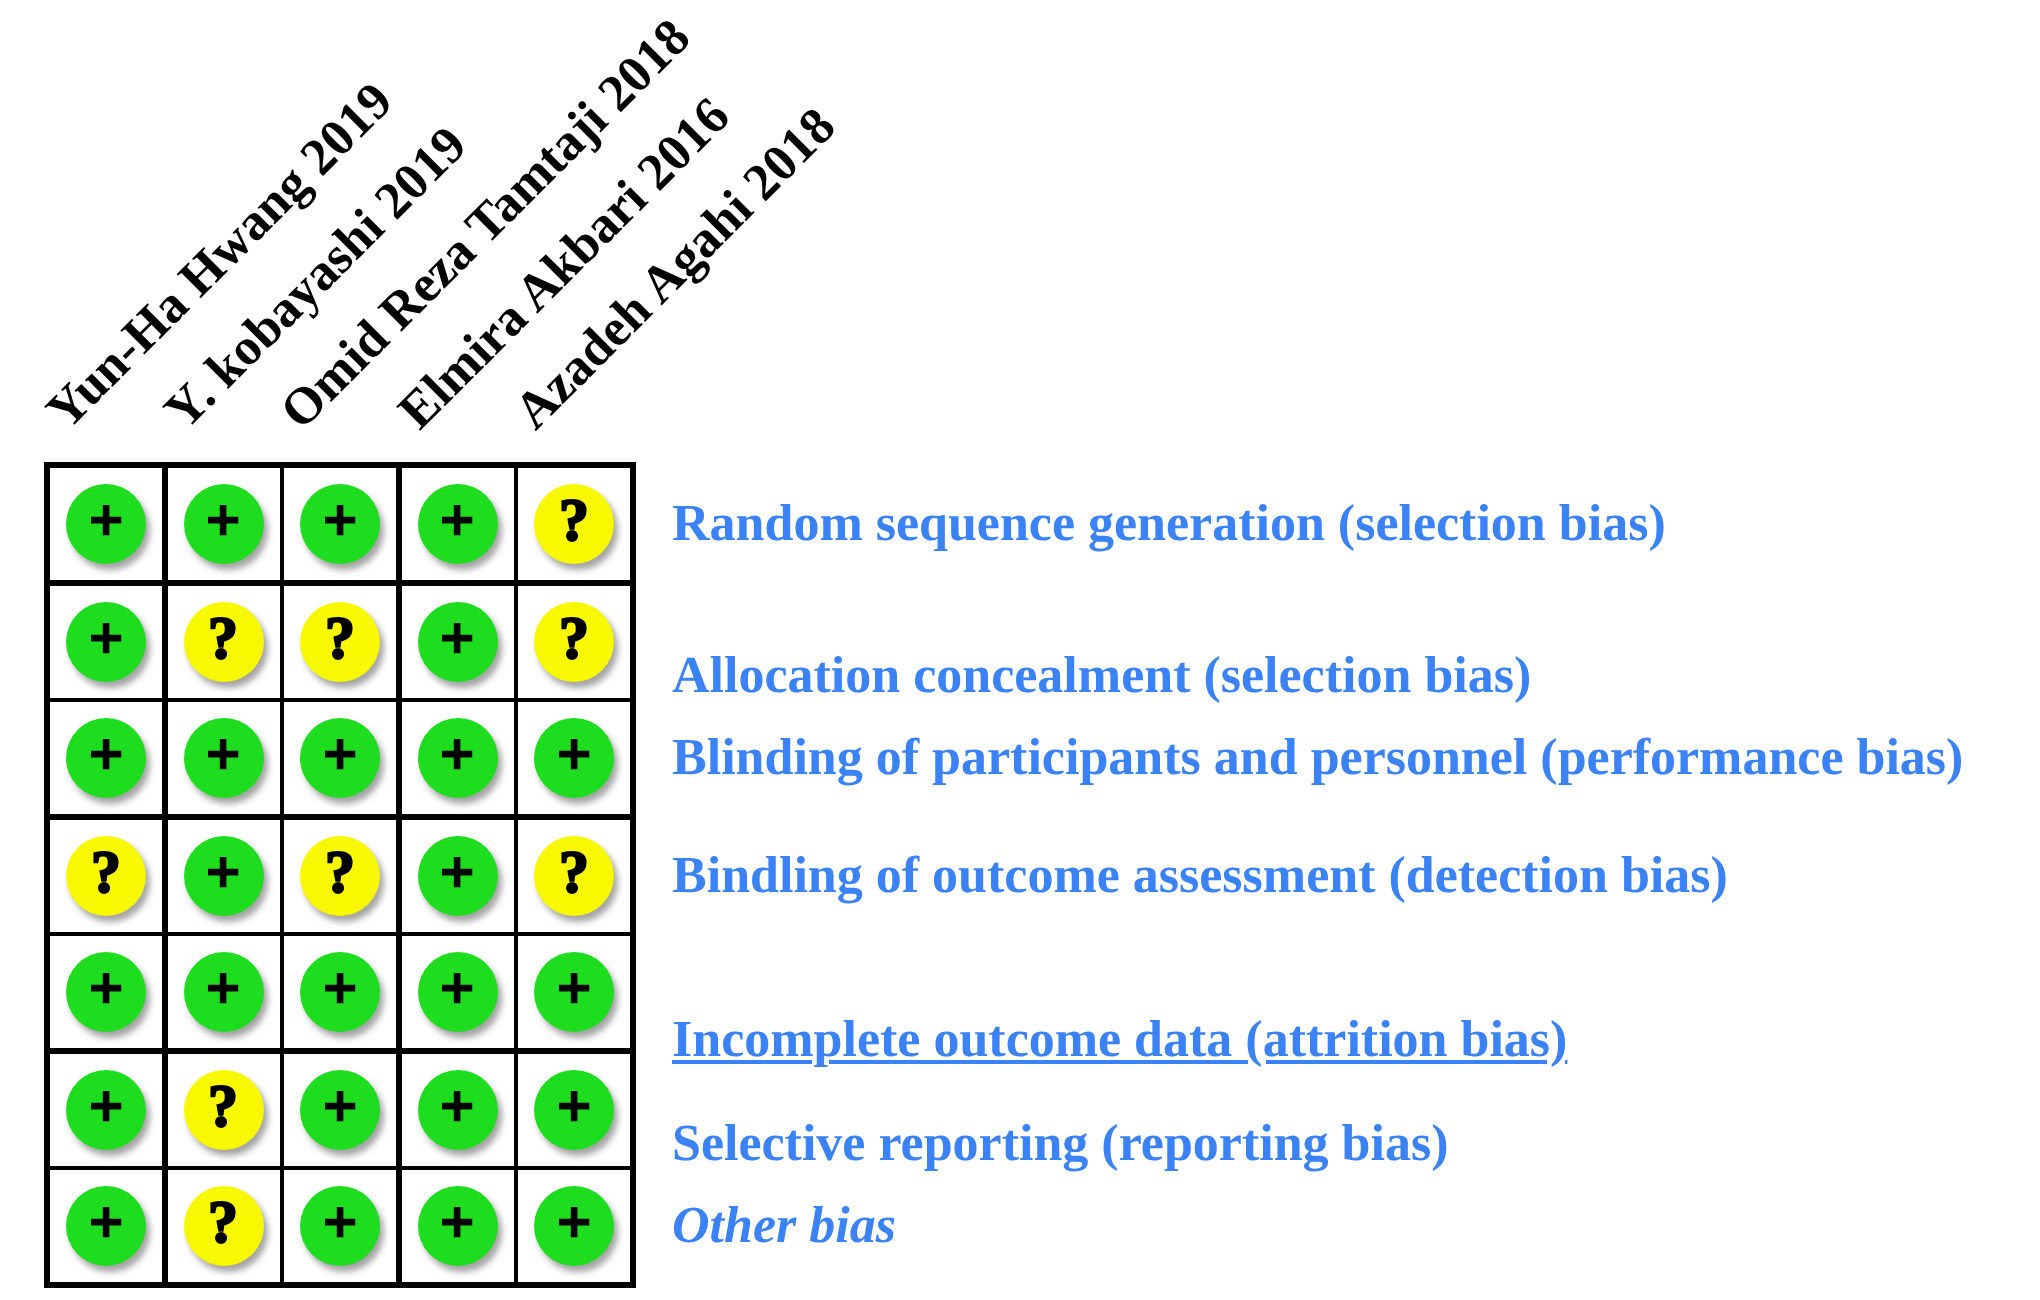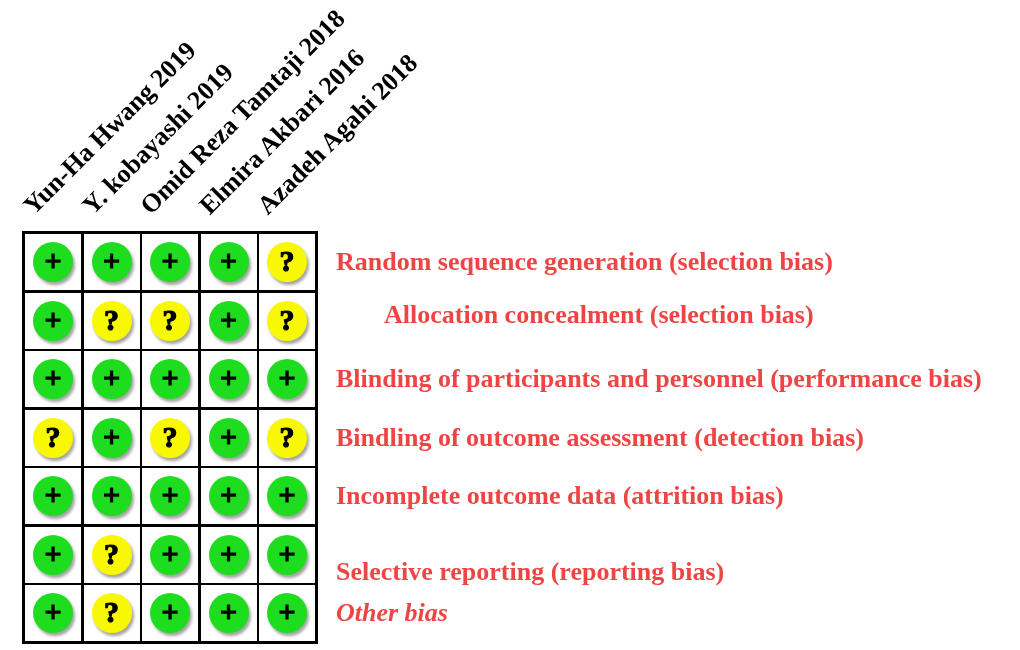--- a/index.html
+++ b/index.html
@@ -67,21 +67,21 @@
   .marker.question { background: var(--c-question, #f8f800); }
   
   .domain-labels { position: absolute; inset: 0; pointer-events: none; }
   .domain-label {
     position: absolute;
     left: 336px;
     transform: translateY(-50%);
     white-space: nowrap;
     font-weight: bold;
     font-size: 26px;
-    color: #ef4444;
+    color: #3b82f6;
   }
 </style>
 </head>
 <body>
 
 <div class="figure">
   <div class="study-labels">
       <div class="study-label" style="left: 38px;">Yun-Ha Hwang 2019</div>
       <div class="study-label" style="left: 96.5px;">Y. kobayashi 2019</div>
       <div class="study-label" style="left: 155px;">Omid Reza Tamtaji 2018</div>
@@ -190,20 +190,20 @@
       </div>
       <div class="cell">
         <div class="marker plus">+</div>
       </div>
       <div class="cell">
         <div class="marker plus">+</div>
       </div>
     </div>
   <div class="domain-labels">
       <div class="domain-label" style="top: 262px;">Random sequence generation (selection bias)</div>
-      <div class="domain-label" style="top: 315px; margin-left: 48px;">Allocation concealment (selection bias)</div>
+      <div class="domain-label" style="top: 338px;">Allocation concealment (selection bias)</div>
       <div class="domain-label" style="top: 379px;">Blinding of participants and personnel (performance bias)</div>
       <div class="domain-label" style="top: 437.5px;">Bindling of outcome assessment (detection bias)</div>
-      <div class="domain-label" style="top: 496px;">Incomplete outcome data (attrition bias)</div>
+      <div class="domain-label" style="top: 520px; text-decoration: underline;">Incomplete outcome data (attrition bias)</div>
       <div class="domain-label" style="top: 572px;">Selective reporting (reporting bias)</div>
       <div class="domain-label" style="top: 613px; font-style: italic;">Other bias</div>
     </div>
 </div>
 
 </body></html>

